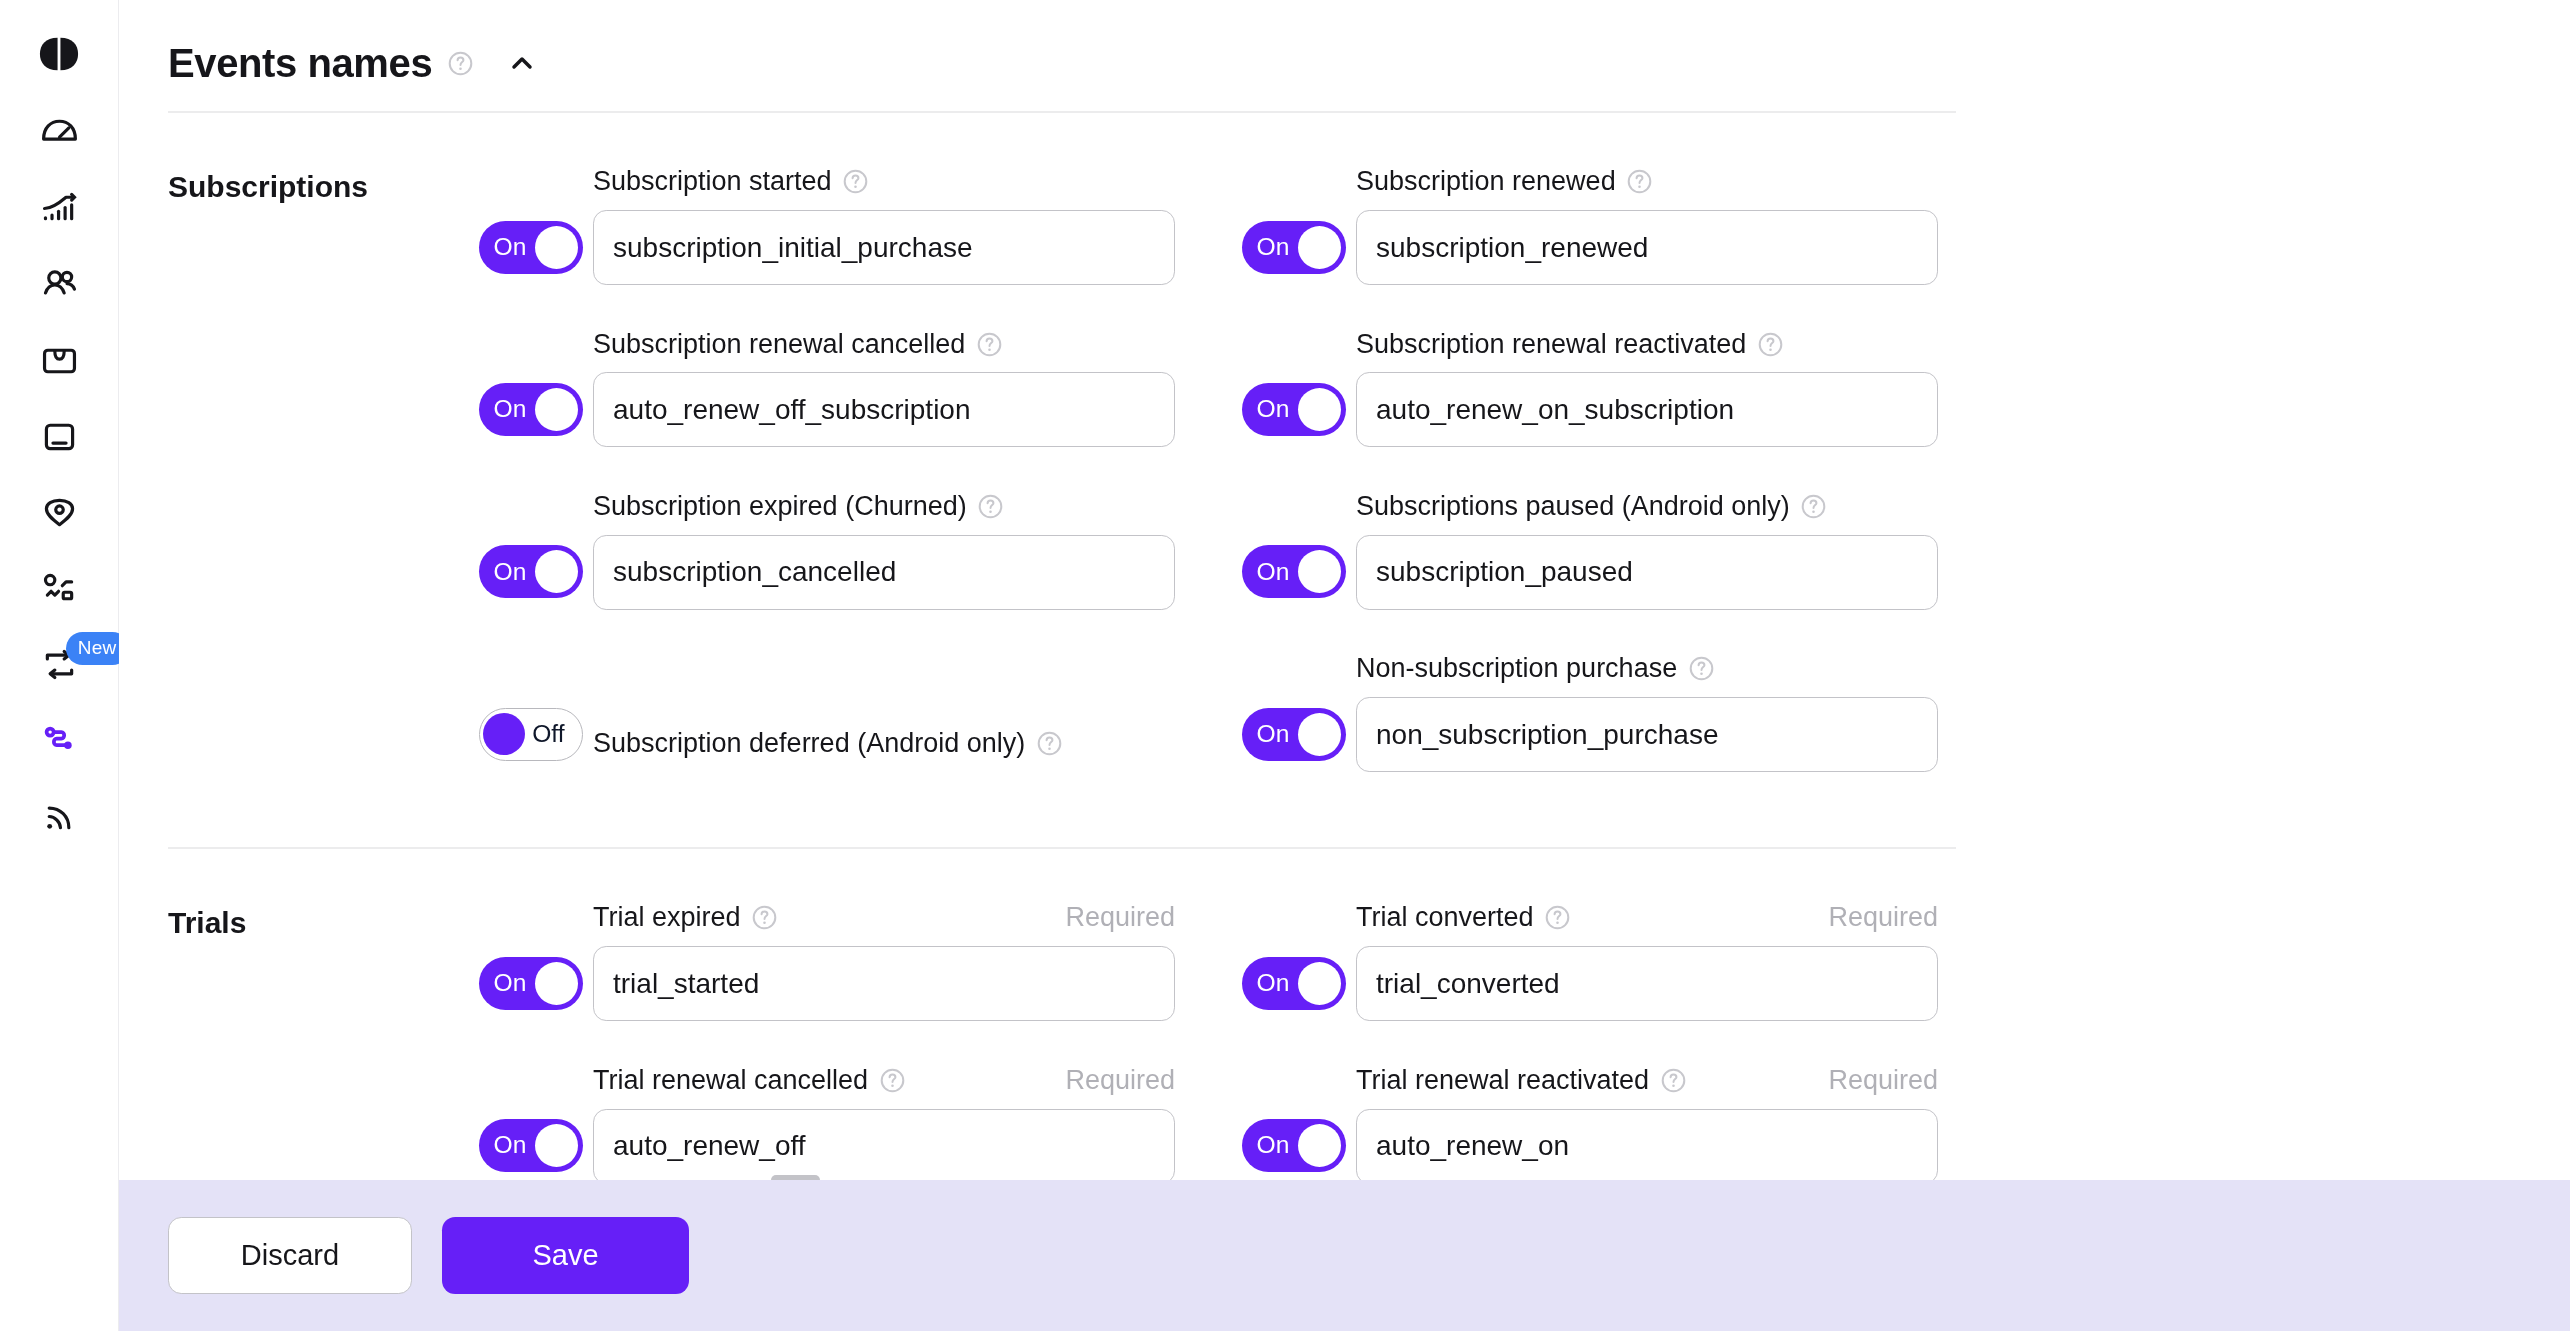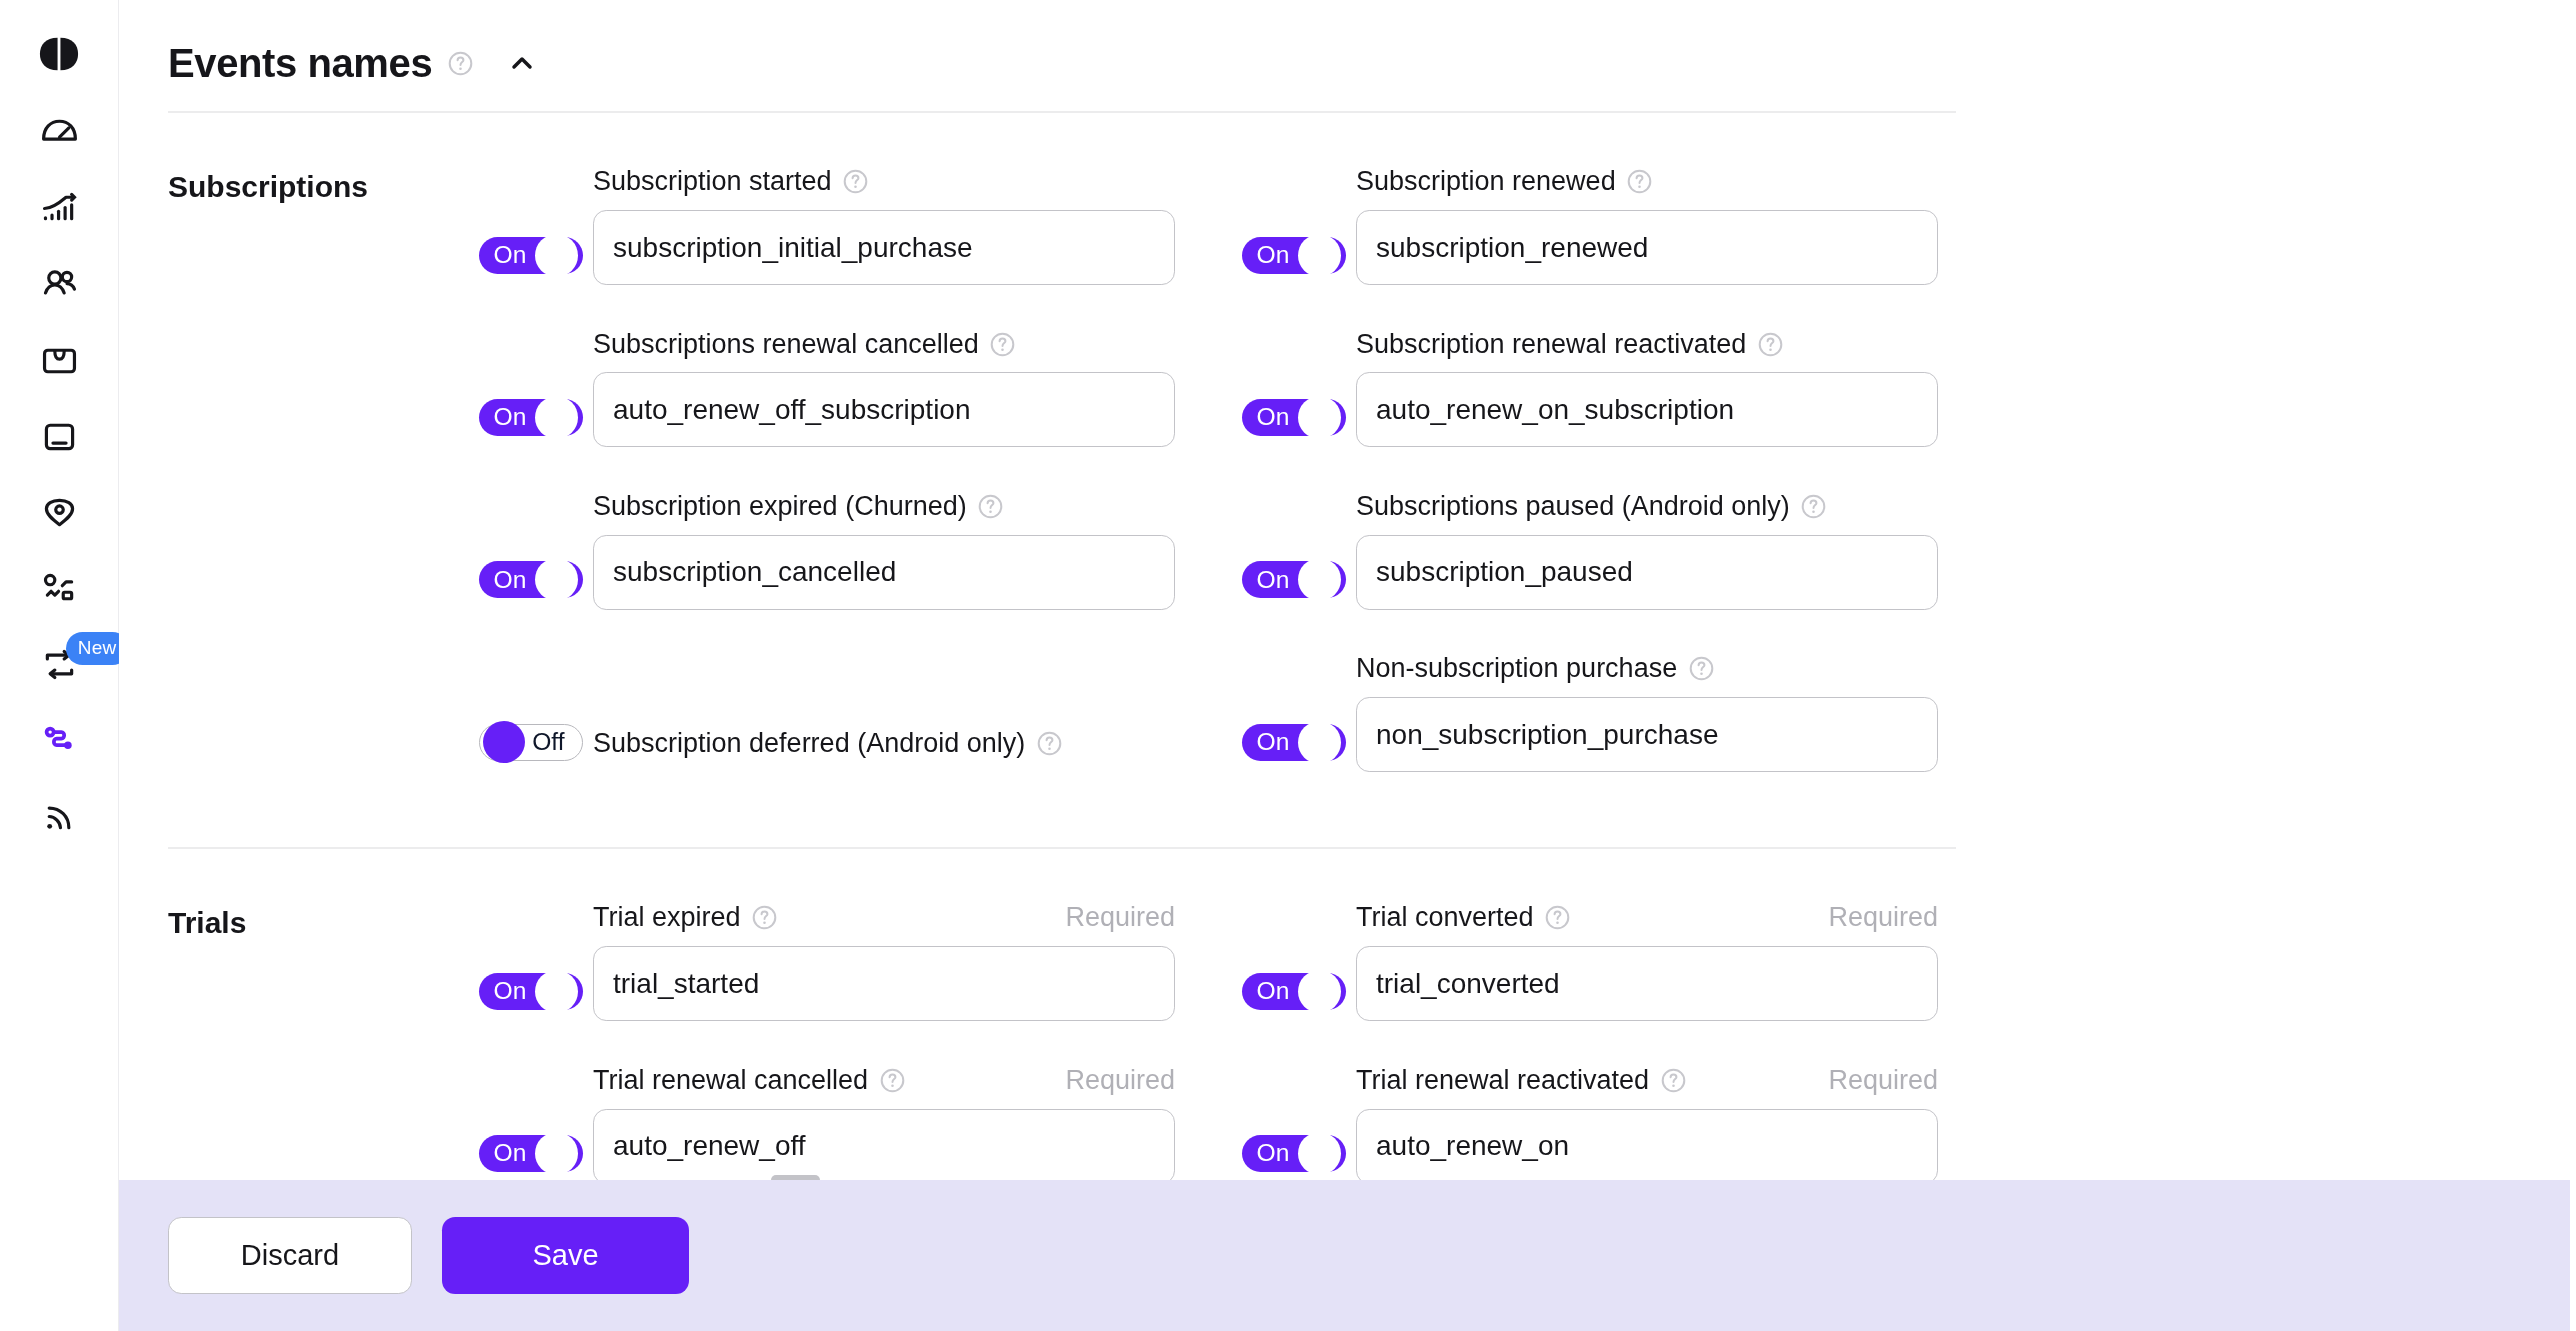--- a/index.html
+++ b/index.html
@@ -146,21 +146,21 @@
   .toggle-cell {
     width: 125px;
     flex: 0 0 125px;
     display: flex;
     justify-content: center;
     padding-bottom: 11.3px;
   }
 
   .toggle {
     width: 104px;
-    height: 37px;
+    height: 53px;
     border-radius: 26.4px;
     display: flex;
     align-items: center;
     position: relative;
     cursor: pointer;
     user-select: none;
   }
   .toggle.on {
     background: #661ff7;
     justify-content: flex-start;
@@ -451,21 +451,21 @@
                 </div>
                 <div class="field">
       <div class="toggle-cell">
         <div class="toggle on">
           <span class="tlabel">On</span>
           <span class="knob"></span>
         </div>
       </div>
       <div class="input-wrap">
         <div class="lbl-row">
-          <span class="lbl">Subscriptions renewal cancelled</span>
+          <span class="lbl">Subscription renewal cancelled</span>
           <svg class="help" viewBox="0 0 24 24" fill="none" stroke="#c8c8cd" stroke-width="1.8">
   <circle cx="12" cy="12" r="9.6"></circle>
   <path d="M9.4 9.2 C9.4 7.4 10.6 6.6 12 6.6 C13.5 6.6 14.6 7.5 14.6 9 C14.6 10.6 12 11 12 13.3" stroke-linecap="round"></path>
   <circle cx="12" cy="16.6" r="1.15" fill="#c8c8cd" stroke="none"></circle>
 </svg>
           <span class="req"></span>
         </div>
         <input class="inp" type="text" value="auto_renew_off_subscription" style="">
       </div>
                 </div>

